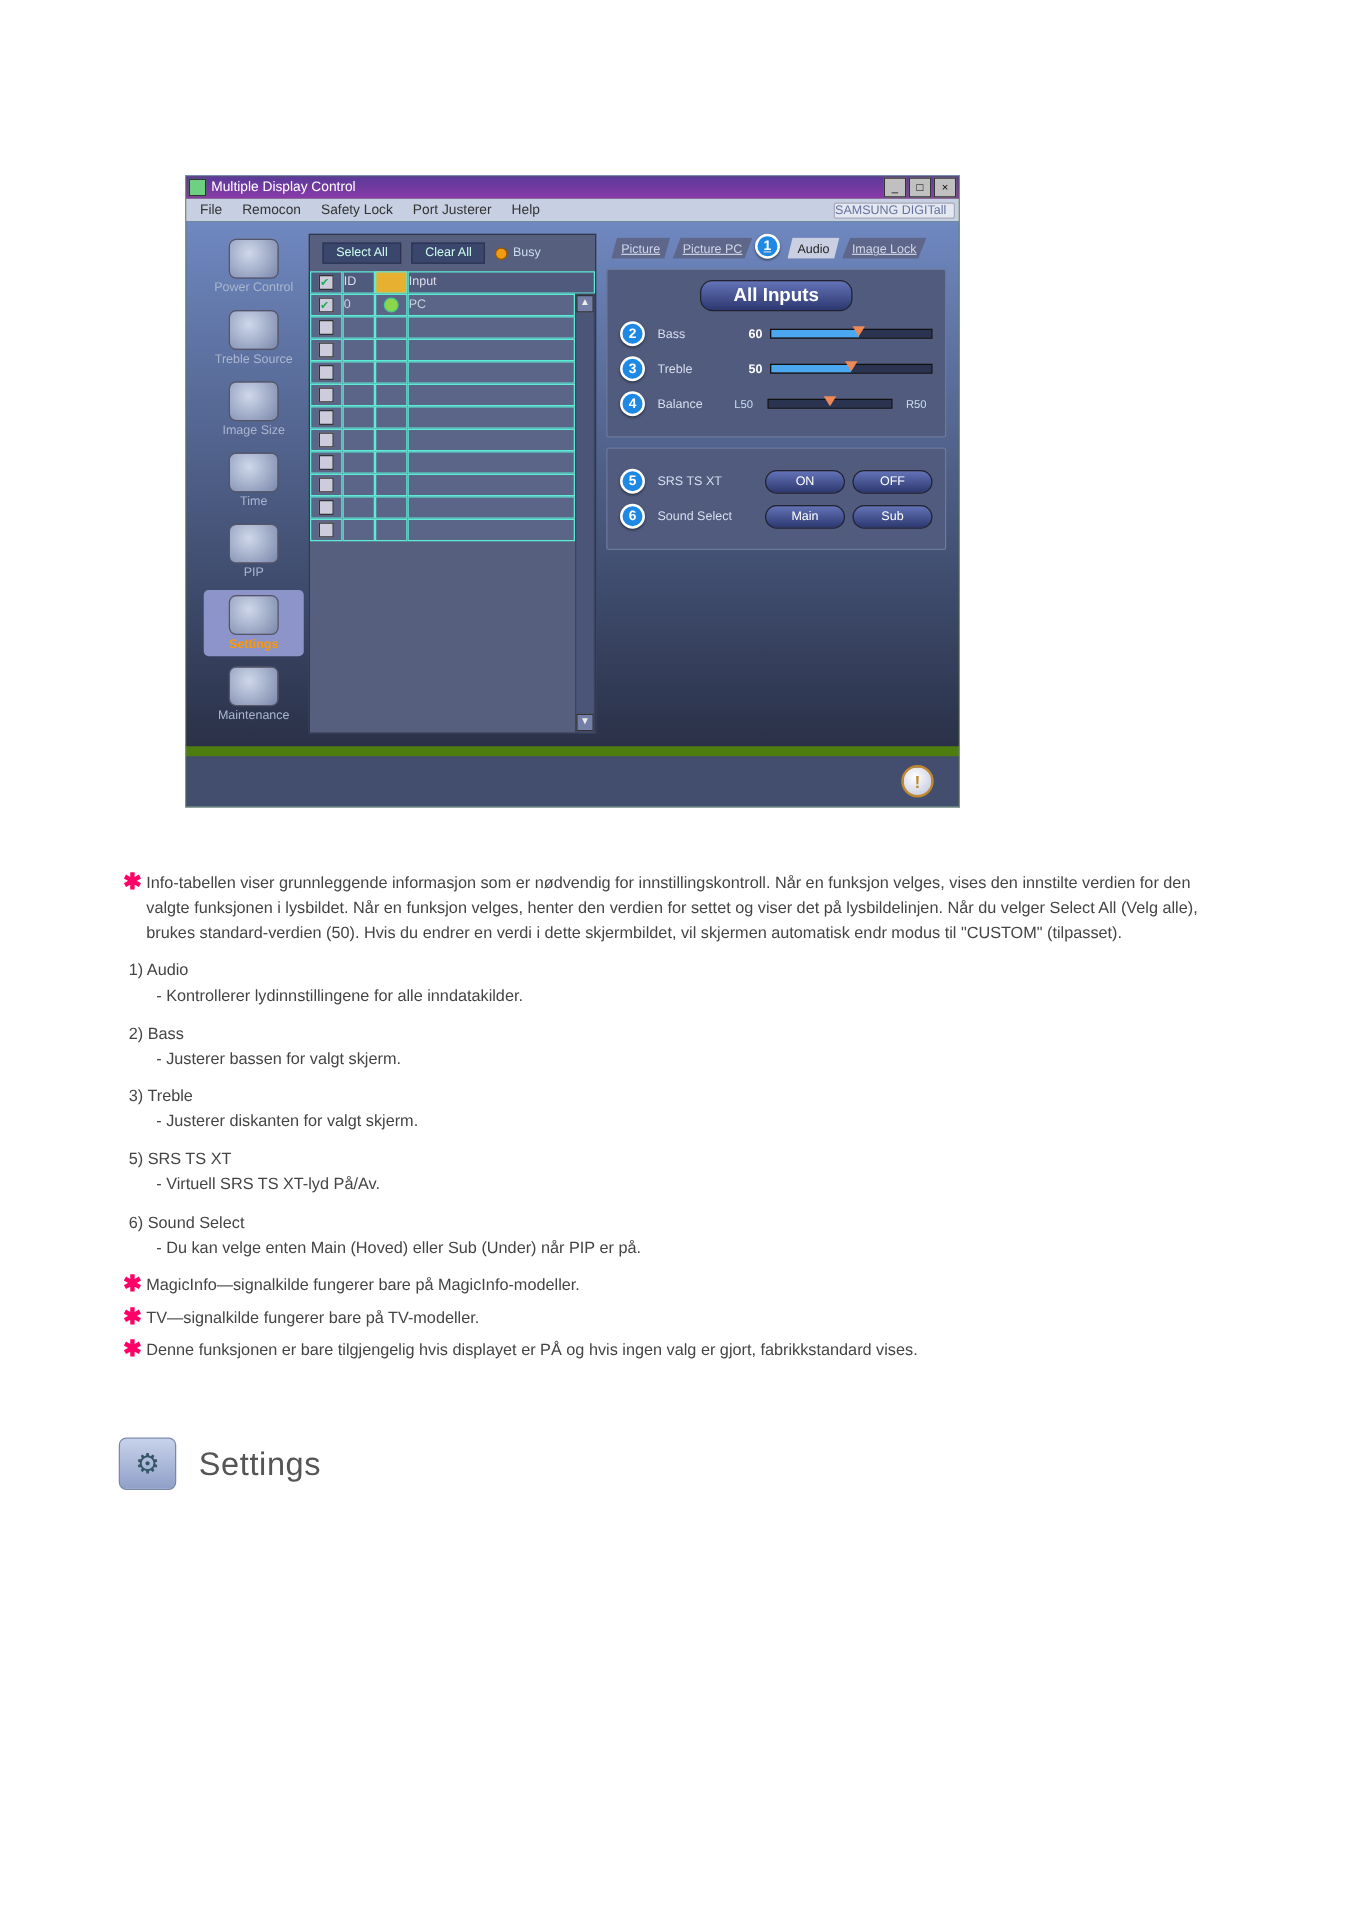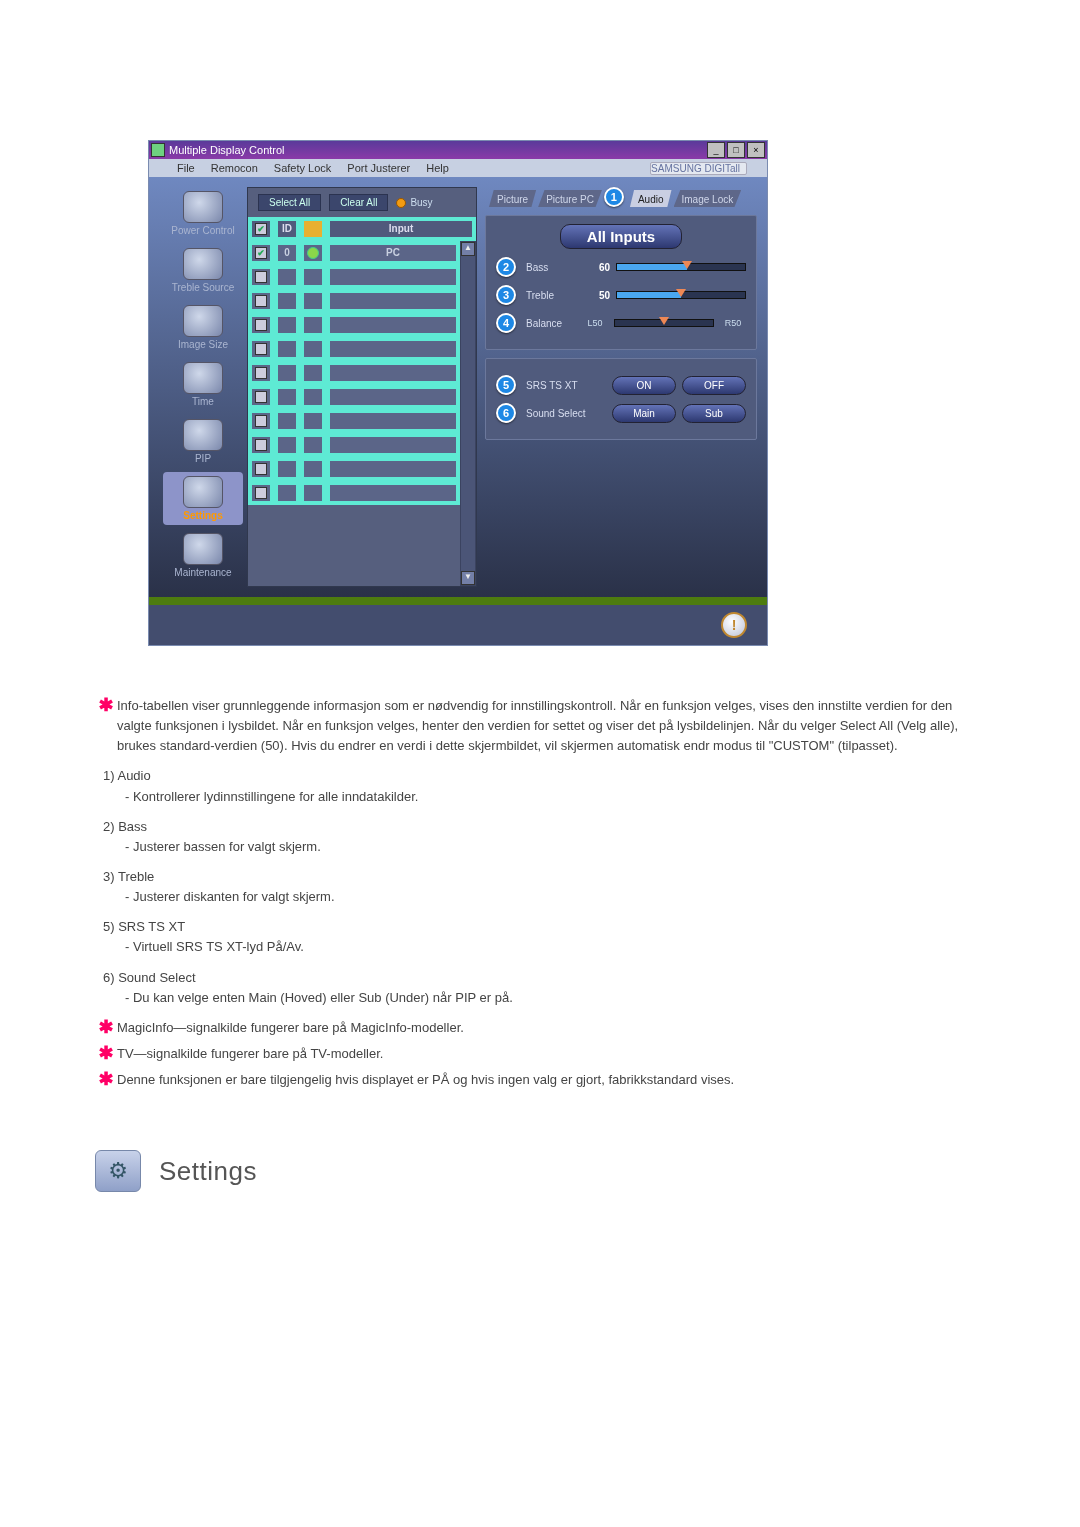--- a/index.html
+++ b/index.html
@@ -39,21 +39,21 @@
   }
   .titlebar .title-text { flex:1; }
   .win-btn {
     width: 16px; height: 14px; background:#c0c0c0; border:1px solid #333;
     margin-left:2px; display:flex; align-items:center; justify-content:center;
     font-size:9px; color:#000; line-height:1;
   }
   .menubar {
     display:flex; align-items:center;
     background:#c7d0e2; color:#333; font-size:11px; height:18px;
-    padding:0 20px;
+    padding:0 3px;
   }
   .menubar .menu-item { padding:2px 8px; }
   .menubar .spacer { flex:1; }
   .brand { color:#6673a0; font-size:10px; padding-right:6px; background:#e4e8f0; border:1px solid #aab; border-radius:2px; }
 
   .app-body {
     display:flex;
     background: linear-gradient(#6f88c0, #2a3148);
     padding: 10px;
     min-height: 400px;
@@ -84,42 +84,41 @@
     background:#3b466c; color:#cfe; padding:2px 10px;
     border:1px solid #2b3350; font-size:10px;
   }
   .busy { display:flex; align-items:center; gap:4px; color:#cde; font-size:10px; }
   .busy-dot { width:8px; height:8px; border-radius:50%; background:#f39c12; border:1px solid #9a5700; }
   .list-header, .list-row {
     display:grid; grid-template-columns: 26px 26px 26px 1fr;
     font-size:10px;
   }
   .list-header > div, .list-row > div {
-    border:4px solid #5eead4; padding:2px 0; text-align:center;
+    border:1px solid #5eead4; padding:2px 0; 
     background:#5b6588;
-    font-weight:bold;
   }
   .list-header > div { background:#505a7c; color:#dde; }
   .cell-input { background:#5b6588; }
   .chk { width:10px; height:10px; border:1px solid #333; background:#ccd; margin:0 auto; }
   .chk.on::after { content:"✔"; color:#2a5; font-size:9px; line-height:10px; display:block; }
   .status-dot { width:10px; height:10px; border-radius:50%; margin:0 auto; }
   .status-dot.green { background:#8bd64a; border:1px solid #4c8; }
   .scroll-col { width:14px; background:#4b5577; border:1px solid #3b4360; display:flex; flex-direction:column; }
   .scroll-arrow { height:12px; background:#737fa7; border:1px solid #333; font-size:8px; text-align:center; color:#eee; }
   .scroll-track { flex:1; }
   .center-with-scroll { display:flex; flex:1; }
   .list-body { flex:1; }
 
   
   .right-pane {
     flex:1; margin-left:8px;
     display:flex; flex-direction:column; gap:8px;
   }
-  .tabs { display:flex; gap:2px; align-items:flex-end; margin-left:4px; }
+  .tabs { display:flex; gap:2px; align-items:flex-end; margin-left:4px;text-decoration:underline; }
   .tab {
     background:#5e6789; color:#cfd6ea; font-size:10px;
     padding:4px 8px 2px 8px;
     clip-path: polygon(10% 0, 100% 0, 90% 100%, 0 100%);
   }
   .tab.active { background:#cacfe2; color:#222; }
   .num-badge {
     width:16px; height:16px; border-radius:50%; background:#1e88e5;
     border:2px solid #fff; color:#fff; font-weight:bold; font-size:11px;
     display:inline-flex; align-items:center; justify-content:center;

